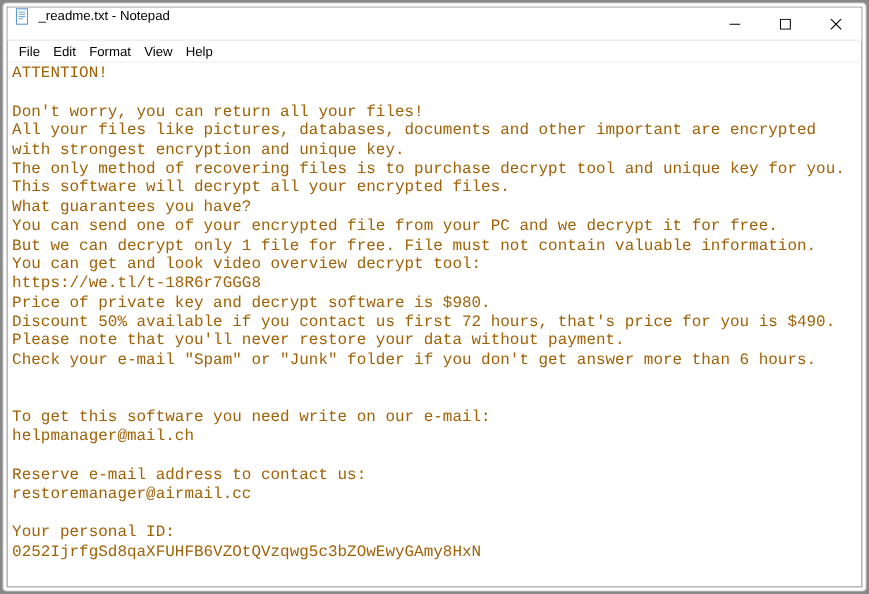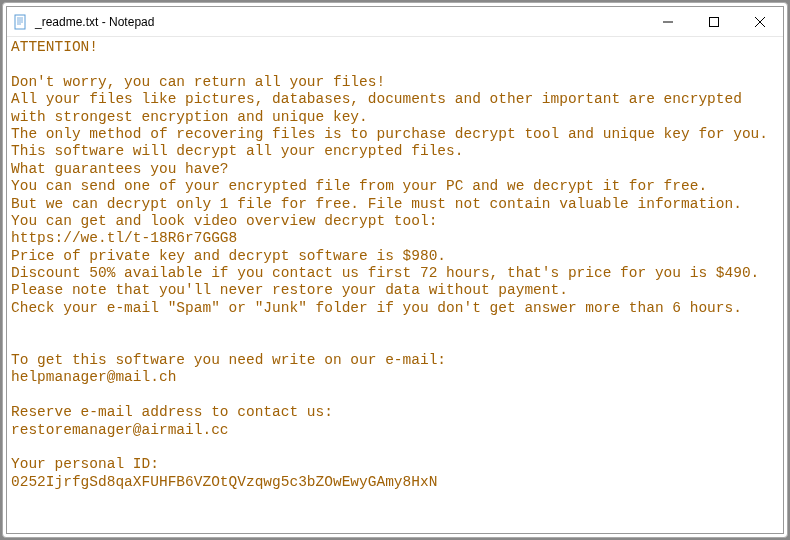--- a/index.html
+++ b/index.html
@@ -30,21 +30,21 @@
       height: 100%;
       background: white;
       border: 1px solid #999;
       display: flex;
       flex-direction: column;
     }
     .titlebar {
       height: 30px;
       background: #fff;
       display: flex;
-      align-items: center;
+      align-items: flex-start;
       border-bottom: 1px solid #e8e8e8;
       padding-left: 6px;
     }
     .titlebar-icon {
       width: 16px;
       height: 16px;
       margin-right: 6px;
       display: flex;
       align-items: center;
       justify-content: center;
@@ -122,20 +122,27 @@
             </svg>
         </div>
         <div class="win-btn close">
           <svg viewBox="0 0 10 10">
               <line x1="0" y1="0" x2="10" y2="10" stroke="#000" stroke-width="1"></line>
               <line x1="10" y1="0" x2="0" y2="10" stroke="#000" stroke-width="1"></line>
             </svg>
         </div>
       </div>
     </div>
+    <div class="menubar">
+      <div class="menu-item">File</div>
+      <div class="menu-item">Edit</div>
+      <div class="menu-item">Format</div>
+      <div class="menu-item">View</div>
+      <div class="menu-item">Help</div>
+    </div>
     <div class="content">ATTENTION!
 
 Don't worry, you can return all your files!
 All your files like pictures, databases, documents and other important are encrypted with strongest encryption and unique key.
 The only method of recovering files is to purchase decrypt tool and unique key for you.
 This software will decrypt all your encrypted files.
 What guarantees you have?
 You can send one of your encrypted file from your PC and we decrypt it for free.
 But we can decrypt only 1 file for free. File must not contain valuable information.
 You can get and look video overview decrypt tool:

